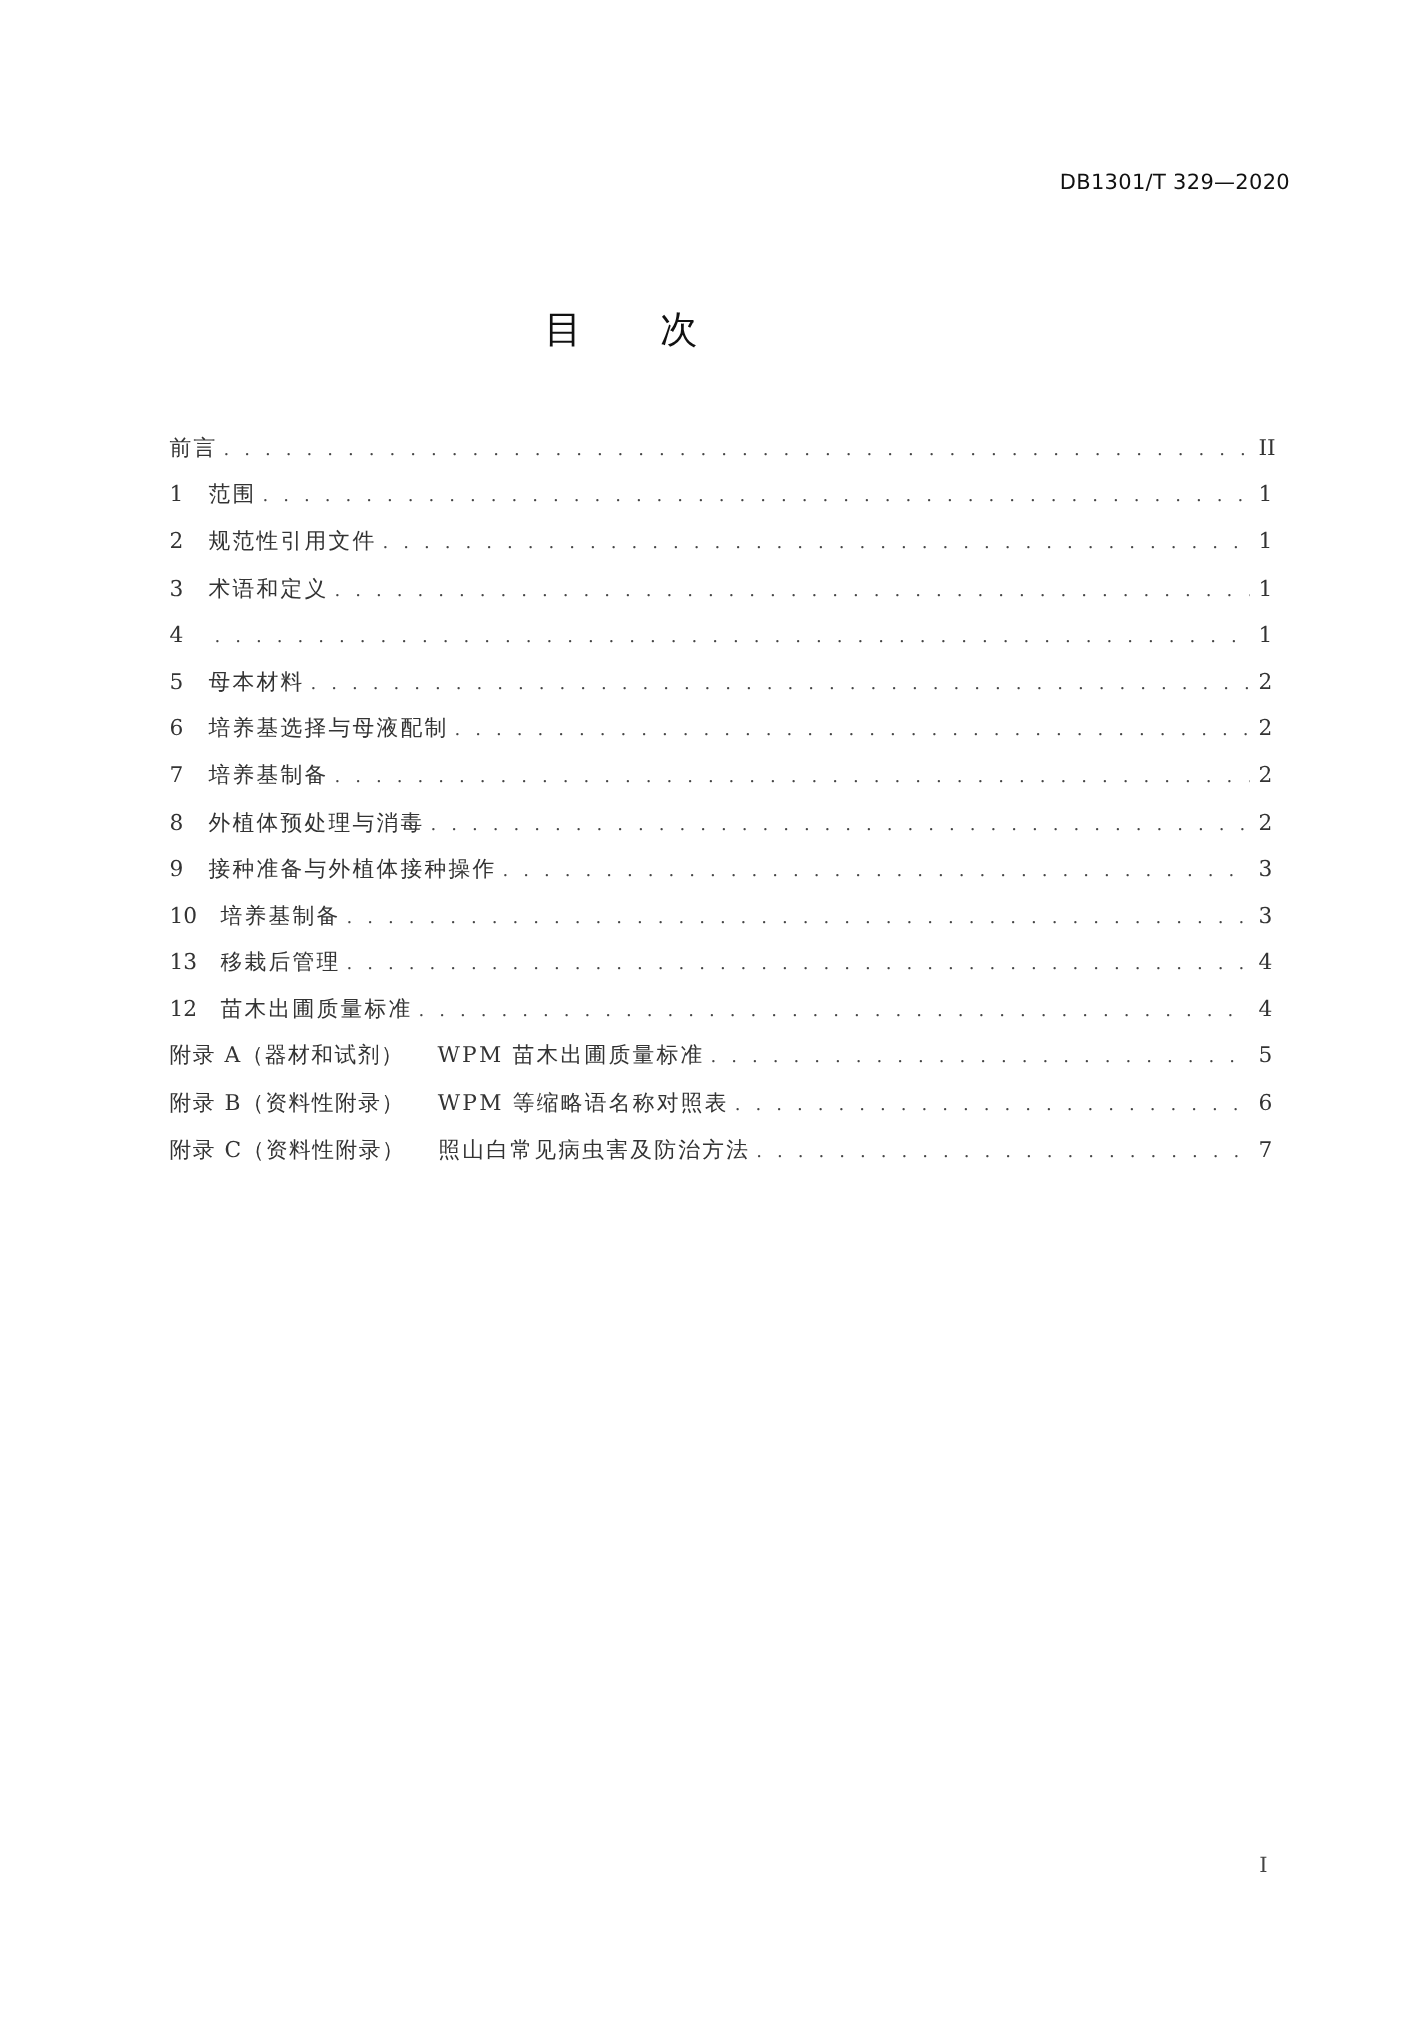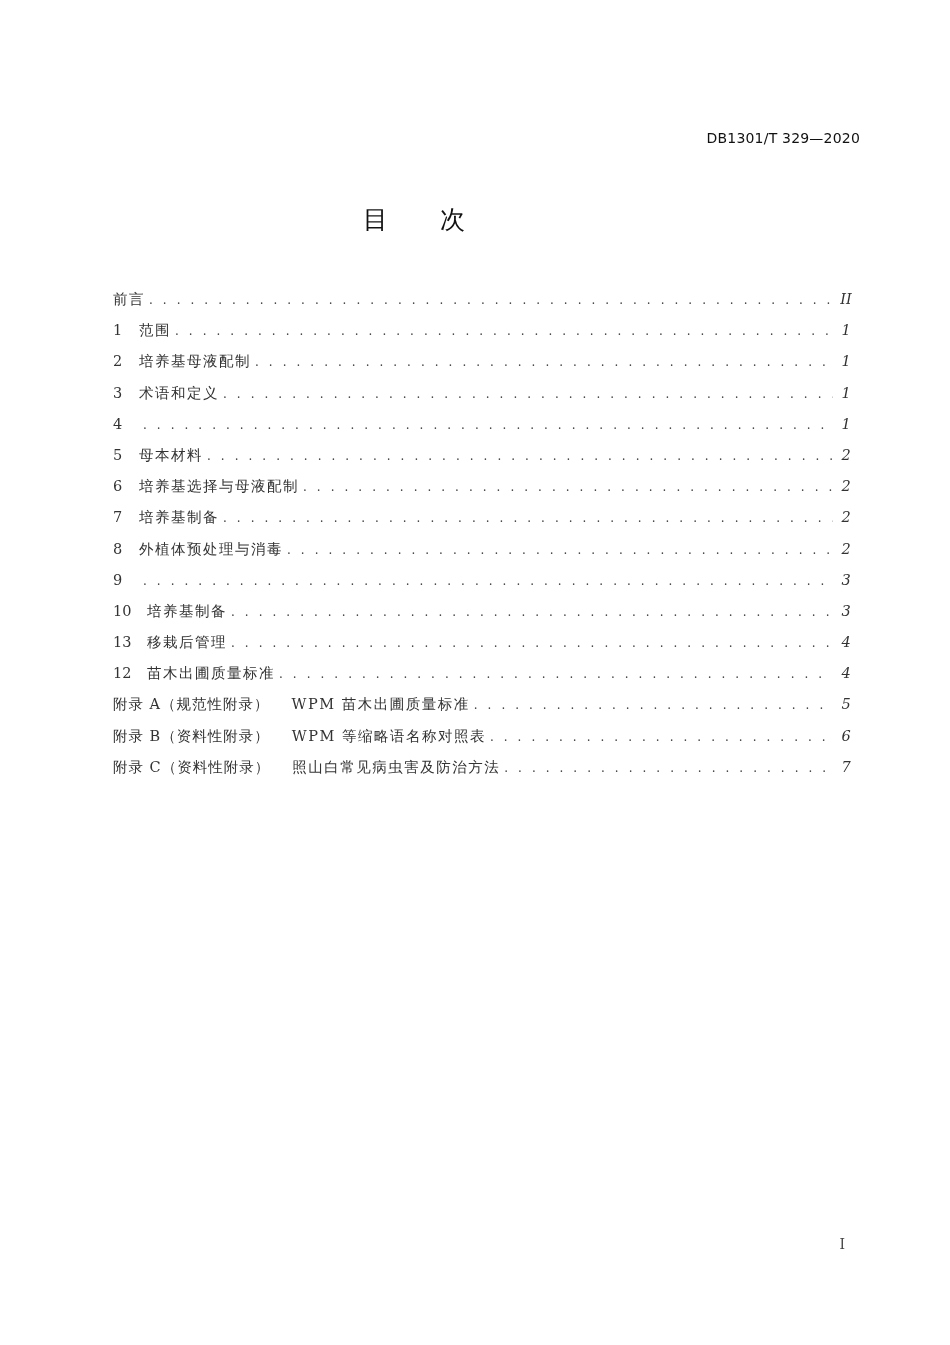--- a/index.html
+++ b/index.html
@@ -1,28 +1,28 @@
 <!DOCTYPE html>
 <html><head>
 <meta charset="utf-8">
 <style>
   html, body { margin: 0; padding: 0; background: #ffffff; }
   body { width: 950px; height: 1345px; position: relative; overflow: hidden; font-family: "DejaVu Serif", "Liberation Serif", serif; color: #222; }
-  .doc-code { position: absolute; top: 114px; right: 90px; font-family: "DejaVu Sans", "Liberation Sans", sans-serif; font-size: 14px; letter-spacing: 0.2px; color: #111; margin-top: 16px; }
+  .doc-code { position: absolute; top: 114px; right: 90px; font-family: "DejaVu Sans", "Liberation Sans", sans-serif; font-size: 14px; letter-spacing: 0.2px; color: #111; }
   .title { position: absolute; top: 203px; left: 0; width: 828px; text-align: center; font-family: "DejaVu Sans", "Liberation Sans", sans-serif; font-size: 25px; letter-spacing: 22px; color: #111; padding-left: 22px; box-sizing: border-box; }
   .toc { position: absolute; top: 284px; left: 113px; width: 740px; }
   .toc-row { display: flex; align-items: baseline; height: 31.2px; font-size: 14.5px; line-height: 31px; color: #333; }
   .num { display: inline-block; min-width: 26px; }
   .num.wide { min-width: 34px; }
   .label { white-space: nowrap; letter-spacing: 1.5px; }
   .prefix { white-space: nowrap; letter-spacing: 1px; }
   .gap { display: inline-block; width: 22px; }
   .leader { flex: 1; overflow: hidden; white-space: nowrap; margin: 0 6px 0 4px; color: #444; letter-spacing: 3.1px; font-size: 12px; }
   .leader::before { content: ". . . . . . . . . . . . . . . . . . . . . . . . . . . . . . . . . . . . . . . . . . . . . . . . . . . . . . . . . . . . . . . . . . . . . . . . . . . . . . . . . . . . . . . . . . . . . . . . . . . . . . . . . . . . . . . . . . . . . . . . . . . . . . . . . . . . . . . ."; }
-  .page { min-width: 14px; text-align: center; font-style: italic; }
+  .page { min-width: 14px; text-align: left; }
   .footer-page { position: absolute; top: 1236px; right: 105px; font-size: 14px; color: #444; }
 </style>
 </head>
 <body>
 
 <div class="doc-code">DB1301/T 329—2020</div>
 
 <div class="title">目 次</div>
 
 <div class="toc">
@@ -32,21 +32,21 @@
     <span class="page">II</span>
   </div>
   <div class="toc-row">
     <span class="num">1</span>
     <span class="label">范围</span>
     <span class="leader"></span>
     <span class="page">1</span>
   </div>
   <div class="toc-row">
     <span class="num">2</span>
-    <span class="label">培养基母液配制</span>
+    <span class="label">规范性引用文件</span>
     <span class="leader"></span>
     <span class="page">1</span>
   </div>
   <div class="toc-row">
     <span class="num">3</span>
     <span class="label">术语和定义</span>
     <span class="leader"></span>
     <span class="page">1</span>
   </div>
   <div class="toc-row">
@@ -73,20 +73,21 @@
     <span class="page">2</span>
   </div>
   <div class="toc-row">
     <span class="num">8</span>
     <span class="label">外植体预处理与消毒</span>
     <span class="leader"></span>
     <span class="page">2</span>
   </div>
   <div class="toc-row">
     <span class="num">9</span>
+    <span class="label">接种准备与外植体接种操作</span>
     <span class="leader"></span>
     <span class="page">3</span>
   </div>
   <div class="toc-row">
     <span class="num wide">10</span>
     <span class="label">培养基制备</span>
     <span class="leader"></span>
     <span class="page">3</span>
   </div>
   <div class="toc-row">
@@ -95,21 +96,21 @@
     <span class="leader"></span>
     <span class="page">4</span>
   </div>
   <div class="toc-row">
     <span class="num wide">12</span>
     <span class="label">苗木出圃质量标准</span>
     <span class="leader"></span>
     <span class="page">4</span>
   </div>
   <div class="toc-row">
-    <span class="prefix">附录 A（规范性附录）</span>
+    <span class="prefix">附录 A（器材和试剂）</span>
     <span class="gap"></span>
     <span class="label">WPM 苗木出圃质量标准</span>
     <span class="leader"></span>
     <span class="page">5</span>
   </div>
   <div class="toc-row">
     <span class="prefix">附录 B（资料性附录）</span>
     <span class="gap"></span>
     <span class="label">WPM 等缩略语名称对照表</span>
     <span class="leader"></span>

